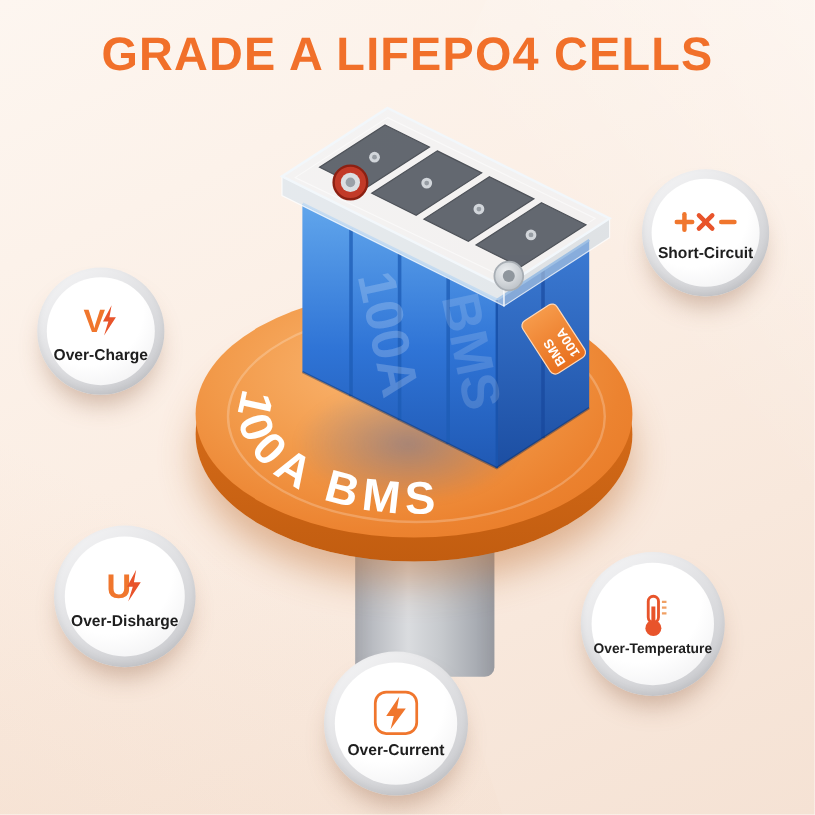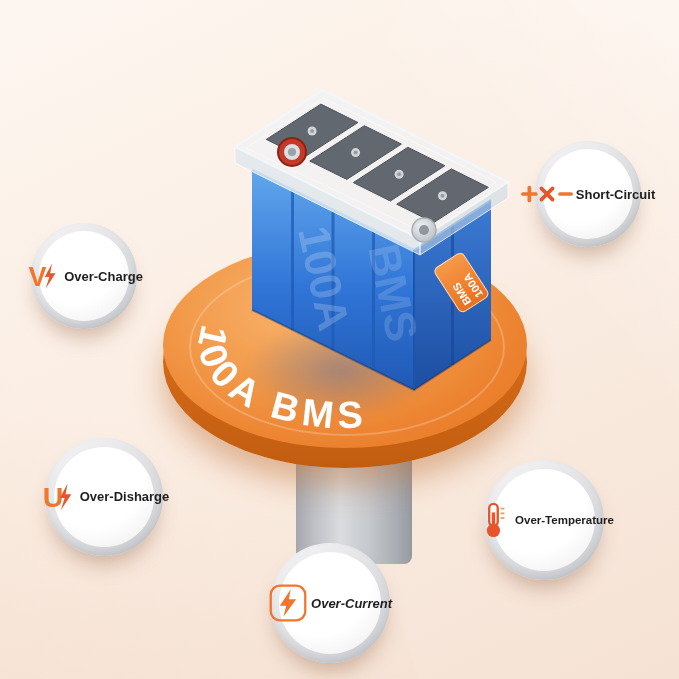--- a/index.html
+++ b/index.html
@@ -37,33 +37,34 @@
     filter:blur(4px);}
   .battery-svg{position:absolute;left:228px;top:80px;width:312px;height:316px;}
   .disc-text-svg{position:absolute;left:163px;top:242px;width:364px;height:226px;pointer-events:none;}
   .disc-label-text{fill:#ffffff;font-family:"Liberation Sans",sans-serif;font-weight:bold;font-size:38px;letter-spacing:2px;}
   .badge{position:absolute;border-radius:50%;
     background:linear-gradient(145deg,#f7f7f8,#c7c8cc);
     box-shadow:0 14px 20px -6px rgba(140,90,60,0.38),inset 0 -3px 6px rgba(0,0,0,0.08);
     display:flex;align-items:center;justify-content:center;}
   .badge-face{width:85%;height:85%;border-radius:50%;
     background:radial-gradient(circle at 38% 30%,#ffffff 55%,#ebebed 100%);
-    display:flex;flex-direction:row;align-items:center;justify-content:center;gap:3px;}
+    display:flex;flex-direction:column;align-items:center;justify-content:center;gap:3px;}
   .badge-icon{display:flex;align-items:center;justify-content:center;}
   .badge-icon svg{display:block;}
   .badge-label{font-size:13px;font-weight:bold;color:#1e1e1e;white-space:nowrap;}
 </style>
 </head>
 <body>
 
 <div class="canvas">
 
   <div class="facet-a"></div>
   <div class="facet-b"></div>
 
+  <h1 class="title">GRADE A LIFEPO4 CELLS</h1>
 
   <div class="pedestal"></div>
 
   <div class="disc-wrap">
     <div class="disc-rim"></div>
     <div class="disc-face"></div>
     <div class="disc-ring"></div>
     <div class="battery-reflection"></div>
   </div>
 
@@ -199,21 +200,21 @@
           <circle cx="20.5" cy="31" r="7" fill="#e8542b"></circle>
           <line x1="28" y1="8" x2="32" y2="8" stroke="#f0a064" stroke-width="2"></line>
           <line x1="28" y1="13" x2="32" y2="13" stroke="#f0a064" stroke-width="2"></line>
           <line x1="28" y1="18" x2="32" y2="18" stroke="#f0a064" stroke-width="2"></line>
         </svg>
       </div>
       <div class="badge-label" style="font-size:11.5px;">Over-Temperature</div>
     </div>
   </div>
 
-  <div class="badge" style="left:270px;top:543px;width:120px;height:120px;font-style:italic;">
+  <div class="badge" style="left:270px;top:543px;width:120px;height:120px;">
     <div class="badge-face">
       <div class="badge-icon">
         <svg viewBox="0 0 44 44" width="40" height="40">
           <rect x="3" y="3" width="38" height="38" rx="10" fill="none" stroke="#f0762d" stroke-width="2.5"></rect>
           <polygon points="25,7 13,25 20,25 17,37 31,18 23,18" fill="#f0762d"></polygon>
         </svg>
       </div>
       <div class="badge-label">Over-Current</div>
     </div>
   </div>

